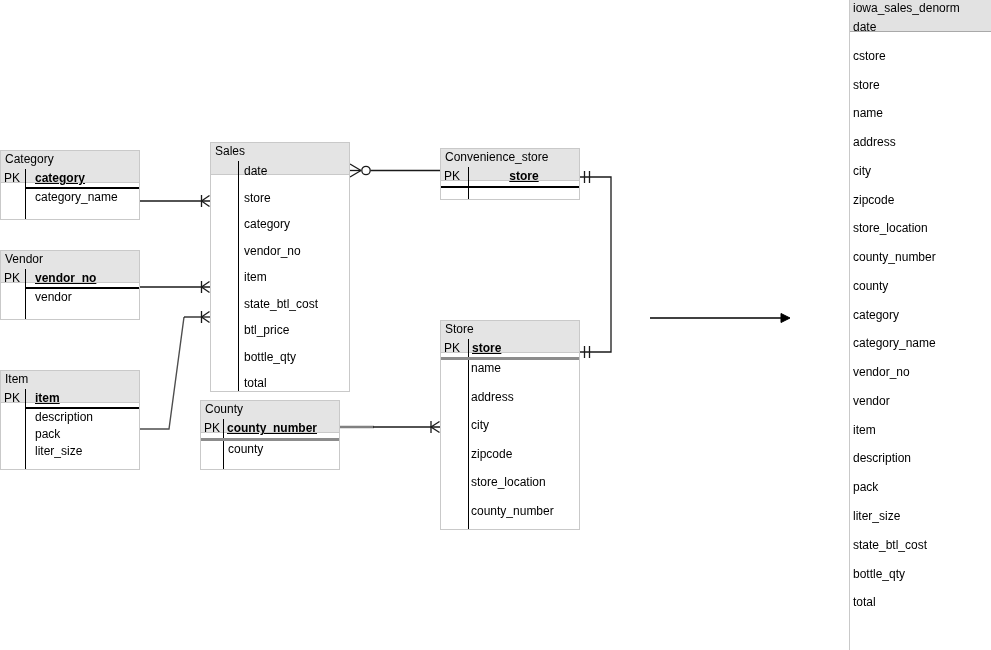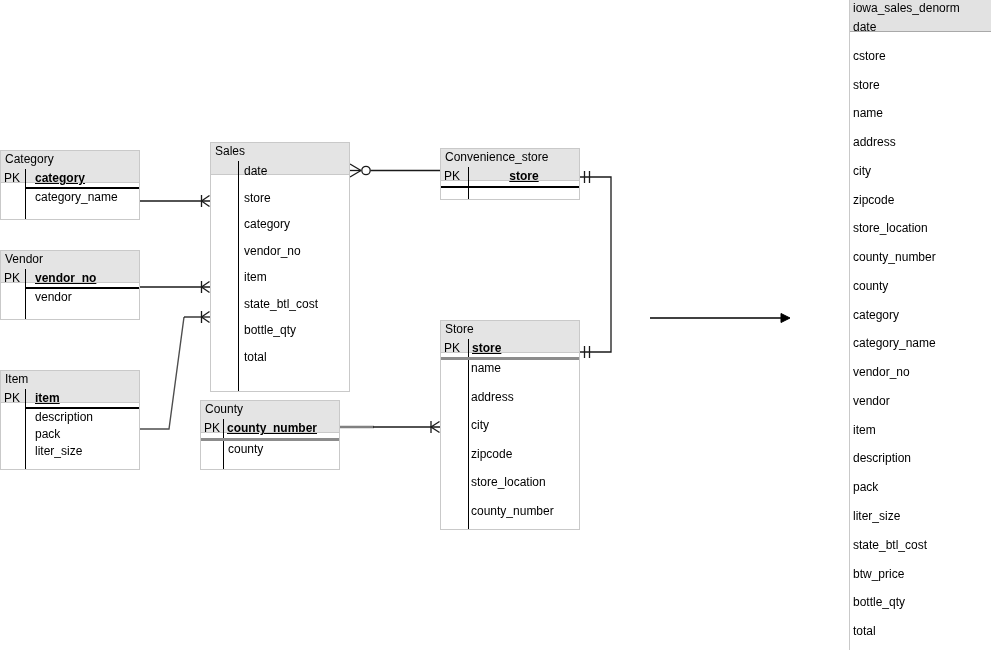--- a/index.html
+++ b/index.html
@@ -150,20 +150,21 @@
   <div class="hd">Sales</div>
   <div class="bd">
     <div class="pkdiv" style="left:27px"></div>
     <div class="fields rh26" style="left:33px;top:3px">
         <div class="frow">date</div>
         <div class="frow">store</div>
         <div class="frow">category</div>
         <div class="frow">vendor_no</div>
         <div class="frow">item</div>
         <div class="frow">state_btl_cost</div>
+        <div class="frow">btl_price</div>
         <div class="frow">bottle_qty</div>
         <div class="frow">total</div>
       </div>
   </div>
 </div>
 
 <div class="ertable" style="left:440px;top:148px;width:140px;height:52px">
   <div class="hd">Convenience_store</div>
   <div class="bd">
     <div class="pkdiv" style="left:27px"></div>
@@ -225,17 +226,16 @@
       <div class="frow">county</div>
       <div class="frow">category</div>
       <div class="frow">category_name</div>
       <div class="frow">vendor_no</div>
       <div class="frow">vendor</div>
       <div class="frow">item</div>
       <div class="frow">description</div>
       <div class="frow">pack</div>
       <div class="frow">liter_size</div>
       <div class="frow">state_btl_cost</div>
-      <div class="frow">btw_price</div>
       <div class="frow">bottle_qty</div>
       <div class="frow">total</div>
     </div>
 </div>
 
 </body></html>

